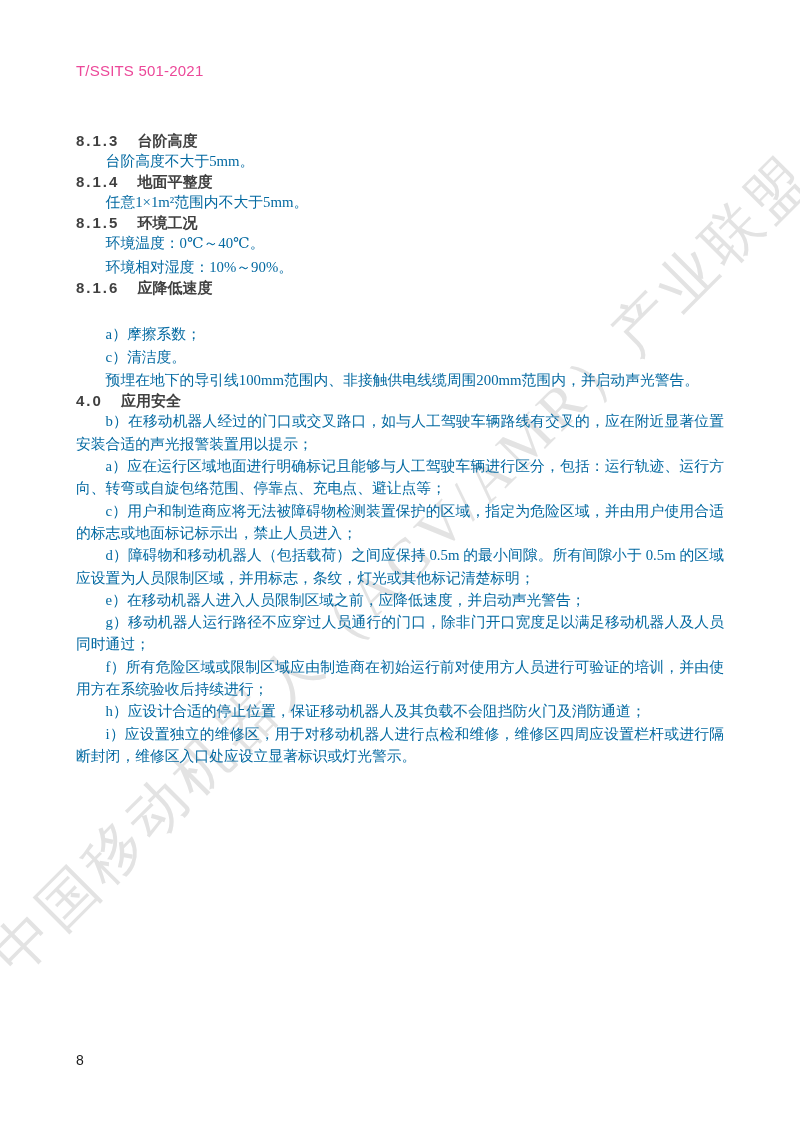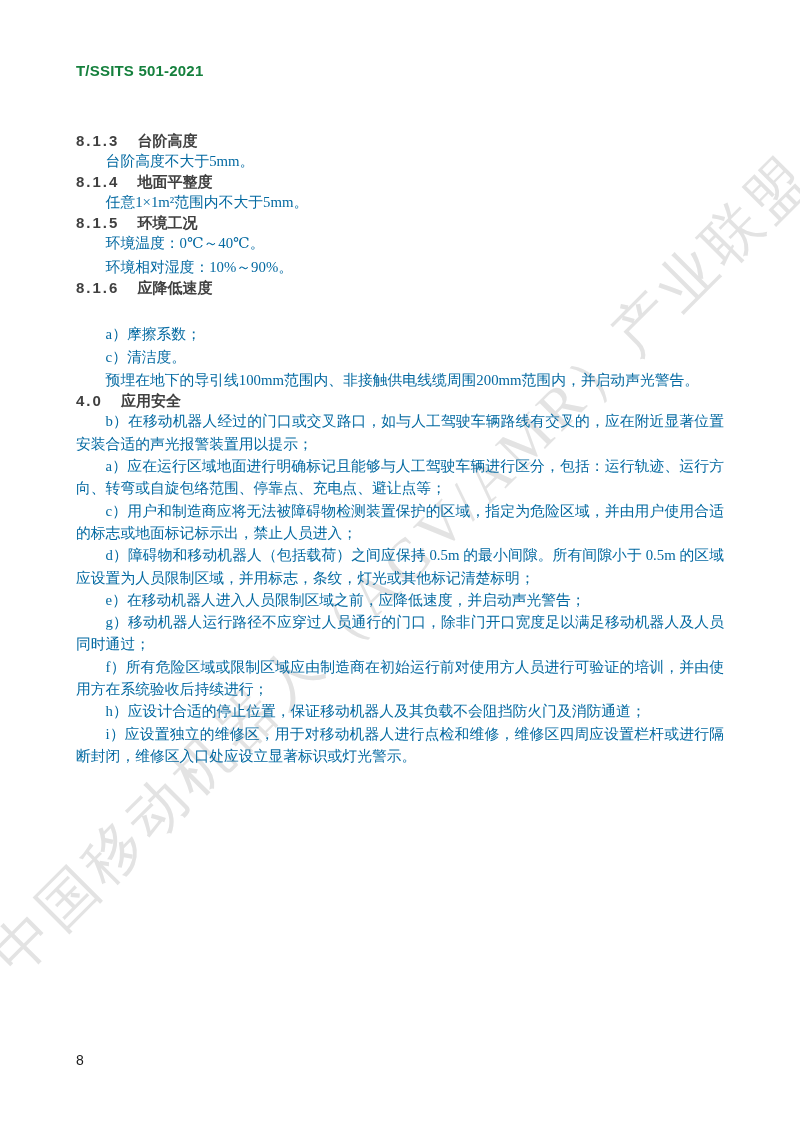--- a/index.html
+++ b/index.html
@@ -26,24 +26,24 @@
     z-index: 1;
     user-select: none;
     pointer-events: none;
   }
   .doc-code {
     position: absolute;
     left: 76px;
     top: 62px;
     z-index: 2;
     font-family: "Liberation Sans", "DejaVu Sans", sans-serif;
-    font-weight: 700;
+    font-weight: 400;
     font-size: 15px;
     letter-spacing: 0.2px;
-    color: #15803d;
+    color: #ec4899;
   }
   .content {
     position: absolute;
     left: 76px;
     top: 132px;
     width: 648px;
     z-index: 2;
   }
   h3.sec {
     margin: 0;

